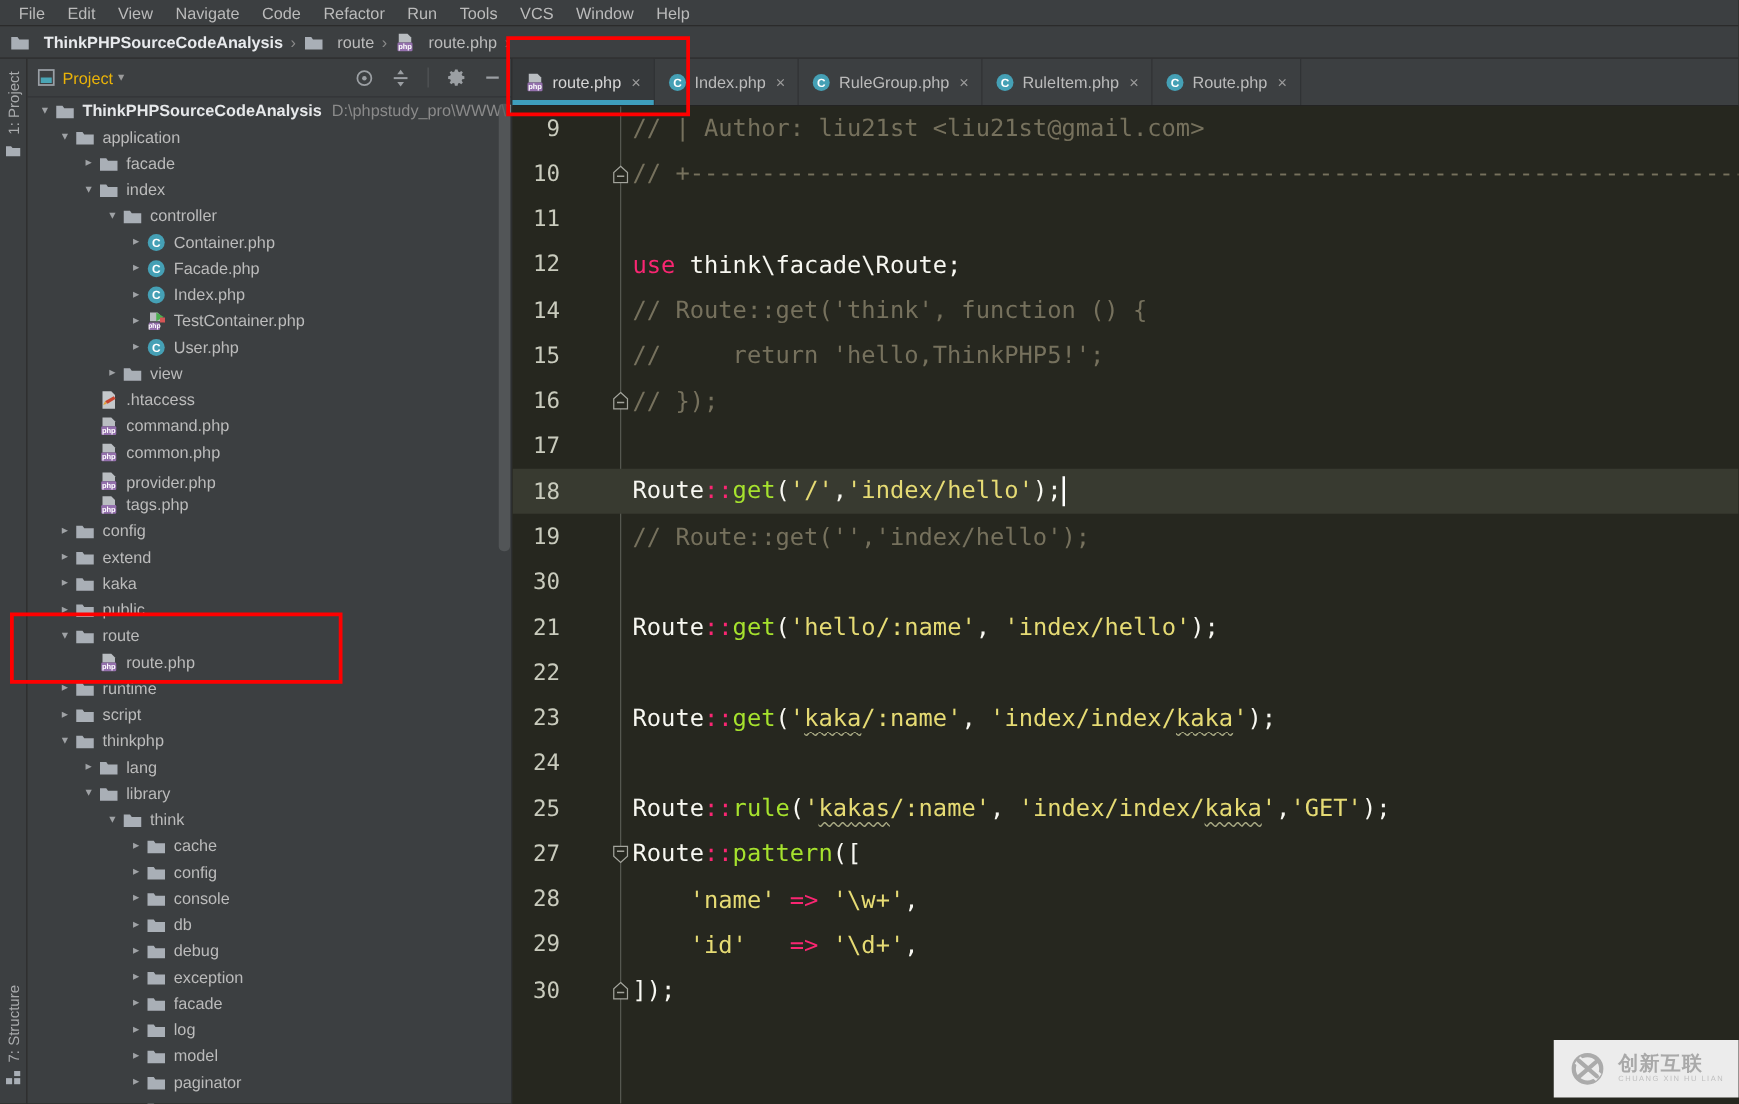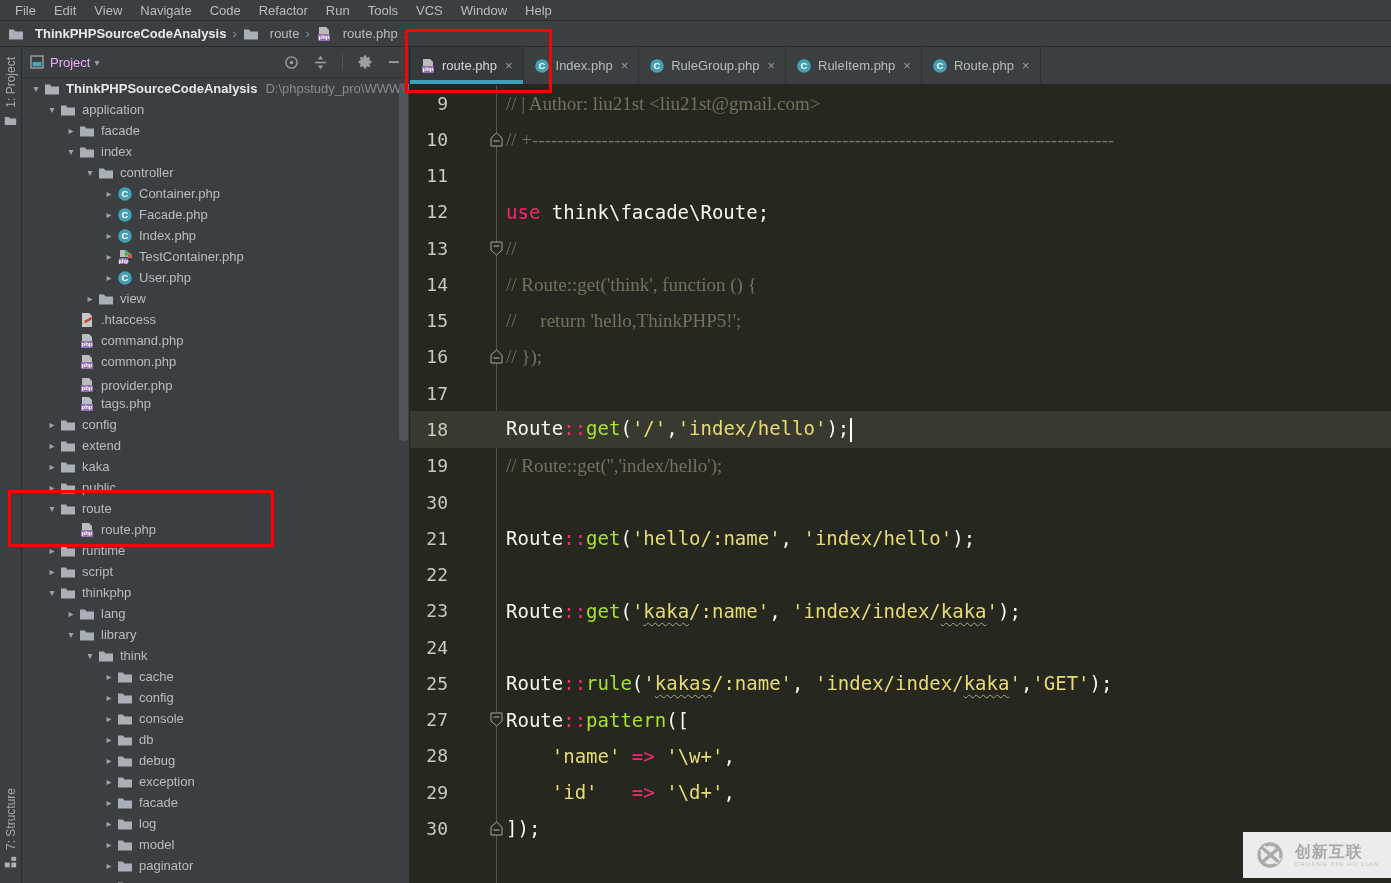--- a/index.html
+++ b/index.html
@@ -29,21 +29,21 @@
   .stripe-btn { display:flex; flex-direction:column; align-items:center; gap:6px; }
   .stripe-label { writing-mode:vertical-rl; transform:rotate(180deg);
                   color:#A8AAAC; font-size:12px; }
   .stripe-ico { width:13px; height:13px; }
 
   
   .project-panel { width:388px; background:#3C3F41; position:relative;
                    border-right:1px solid #282B2D; overflow:hidden; }
   .panel-header { height:31px; display:flex; align-items:center; padding:0 8px;
                   border-bottom:1px solid #323537; }
-  .panel-title { color:#f0abfc; font-size:13px; margin:0 4px 0 6px; }
+  .panel-title { color:#eab308; font-size:13px; margin:0 4px 0 6px; }
   .panel-title-arrow { color:#9B9B9B; font-size:10px; }
   .panel-actions { margin-left:auto; display:flex; align-items:center; gap:14px; }
   .pa-divider { width:1px; height:16px; background:#515557; }
   .tree { position:absolute; top:31px; left:0; right:0; bottom:0; overflow:hidden; }
   .tree-row { height:21px; display:flex; align-items:center; white-space:nowrap; }
   .tree-arrow { width:16px; text-align:center; color:#9FA2A5; font-size:10px; flex:none; }
   .tree-icon { width:16px; height:16px; flex:none; margin-right:6px; }
   .tree-label { color:#BBBBBB; font-size:13px; }
   .tree-root-label { color:#E6E8EA; font-weight:bold; font-size:13px; }
   .tree-root-path { color:#8A8A8A; font-size:13px; margin-left:8px; font-weight:normal; }
@@ -74,21 +74,21 @@
   .gutter-num { width:44px; flex:none; text-align:right; padding-right:6px;
                 color:#C9CBBD; font-size:18px; }
   .gutter-gap { width:32px; flex:none; }
   .gutter-fold { width:20px; flex:none; display:flex; align-items:center;
                  justify-content:center; position:relative; z-index:2; }
   .code-text { flex:none; }
   .tok-plain { color:#F8F8F2; }
   .tok-kw { color:#F92672; }
   .tok-fn { color:#A6E22E; }
   .tok-str { color:#E6DB74; }
-  .tok-comment { color:#76715D;font-family:Liberation Serif, serif; }
+  .tok-comment { color:#76715D; }
   .wavy { text-decoration:underline; text-decoration-style:wavy;
           text-decoration-color:#A9AA84; text-decoration-thickness:1px;
           text-underline-offset:4px; }
   .caret { display:inline-block; width:2px; height:24px; background:#FFFFFF;
            vertical-align:middle; margin-left:1px; }
 
   
   .red-box { position:absolute; border:3px solid #FF0000; z-index:50; pointer-events:none; }
   .red-box.tab-box { left:405px; top:29px; width:147px; height:64px; }
   .red-box.route-box { left:8px; top:490px; width:266px; height:57px; }
@@ -538,24 +538,20 @@
         </div>
       <div class="code-viewport" id="code">
         <div class="fold-vline"></div>
       <div class="code-line"><span class="gutter-num">9</span><span class="gutter-gap"></span><span class="gutter-fold"></span><span class="code-text"><span class="tok tok-comment">// | Author: liu21st &lt;liu21st@gmail.com&gt;</span></span></div>
           <div class="code-line"><span class="gutter-num">10</span><span class="gutter-gap"></span><span class="gutter-fold"><svg width="13" height="15" viewBox="0 0 13 15">
                 <polygon points="6.5,1 12,6 12,14 1,14 1,6" fill="#26271F" stroke="#A3A49C" stroke-width="1"></polygon>
                 <line x1="3.6" y1="9" x2="9.4" y2="9" stroke="#A3A49C" stroke-width="1.2"></line>
               </svg></span><span class="code-text"><span class="tok tok-comment">// +--------------------------------------------------------------------------------------------</span></span></div>
           <div class="code-line"><span class="gutter-num">11</span><span class="gutter-gap"></span><span class="gutter-fold"></span><span class="code-text"></span></div>
           <div class="code-line"><span class="gutter-num">12</span><span class="gutter-gap"></span><span class="gutter-fold"></span><span class="code-text"><span class="tok tok-kw">use</span><span class="tok tok-plain"> think\facade\Route;</span></span></div>
-          <div class="code-line"><span class="gutter-num">13</span><span class="gutter-gap"></span><span class="gutter-fold"><svg width="13" height="15" viewBox="0 0 13 15">
-                <polygon points="1,1 12,1 12,9 6.5,14 1,9" fill="#26271F" stroke="#A3A49C" stroke-width="1"></polygon>
-                <line x1="3.6" y1="5" x2="9.4" y2="5" stroke="#A3A49C" stroke-width="1.2"></line>
-              </svg></span><span class="code-text"><span class="tok tok-comment">//</span></span></div>
           <div class="code-line"><span class="gutter-num">14</span><span class="gutter-gap"></span><span class="gutter-fold"></span><span class="code-text"><span class="tok tok-comment">// Route::get('think', function () {</span></span></div>
           <div class="code-line"><span class="gutter-num">15</span><span class="gutter-gap"></span><span class="gutter-fold"></span><span class="code-text"><span class="tok tok-comment">//     return 'hello,ThinkPHP5!';</span></span></div>
           <div class="code-line"><span class="gutter-num">16</span><span class="gutter-gap"></span><span class="gutter-fold"><svg width="13" height="15" viewBox="0 0 13 15">
                 <polygon points="6.5,1 12,6 12,14 1,14 1,6" fill="#26271F" stroke="#A3A49C" stroke-width="1"></polygon>
                 <line x1="3.6" y1="9" x2="9.4" y2="9" stroke="#A3A49C" stroke-width="1.2"></line>
               </svg></span><span class="code-text"><span class="tok tok-comment">// });</span></span></div>
           <div class="code-line"><span class="gutter-num">17</span><span class="gutter-gap"></span><span class="gutter-fold"></span><span class="code-text"></span></div>
           <div class="code-line current"><span class="gutter-num">18</span><span class="gutter-gap"></span><span class="gutter-fold"></span><span class="code-text"><span class="tok tok-plain">Route</span><span class="tok tok-kw">::</span><span class="tok tok-fn">get</span><span class="tok tok-plain">(</span><span class="tok tok-str">'/'</span><span class="tok tok-plain">,</span><span class="tok tok-str">'index/hello'</span><span class="tok tok-plain">);</span><span class="caret"></span></span></div>
           <div class="code-line"><span class="gutter-num">19</span><span class="gutter-gap"></span><span class="gutter-fold"></span><span class="code-text"><span class="tok tok-comment">// Route::get('','index/hello');</span></span></div>
           <div class="code-line"><span class="gutter-num">30</span><span class="gutter-gap"></span><span class="gutter-fold"></span><span class="code-text"></span></div>

